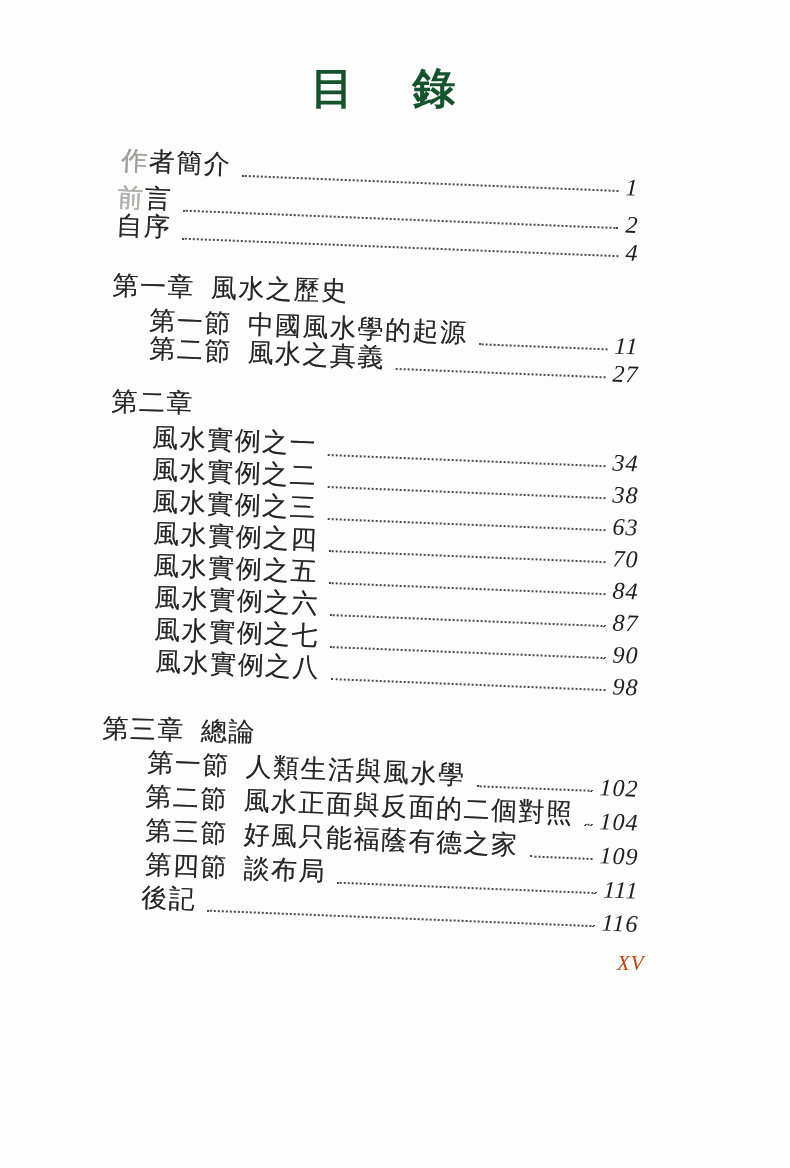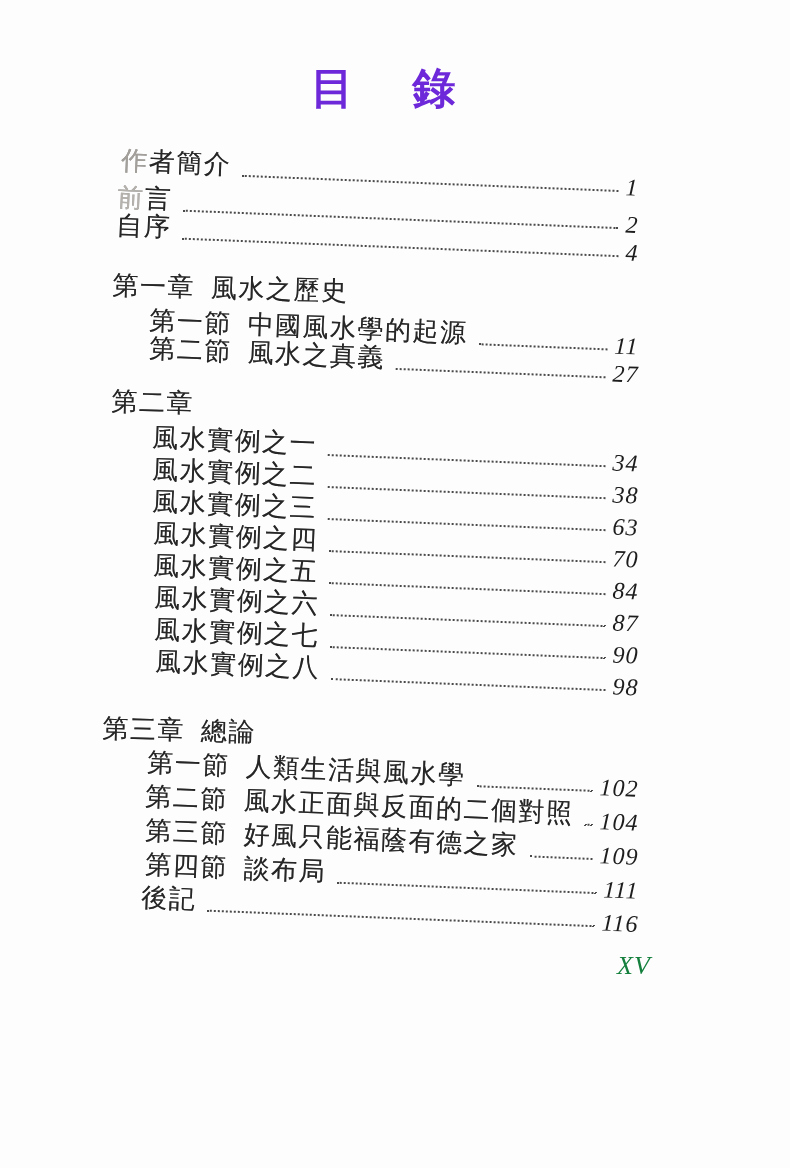--- a/index.html
+++ b/index.html
@@ -13,21 +13,21 @@
   }
   .title {
     position: absolute;
     top: 60px;
     left: 0;
     width: 100%;
     text-align: center;
     font-size: 43px;
     font-weight: bold;
     letter-spacing: 24px;
-    color: #6d28d9;
+    color: #14532d;
     white-space: pre;
   }
   .row {
     position: absolute;
     display: flex;
     align-items: flex-end;
     transform: rotate(2.3deg);
     transform-origin: left top;
   }
   .row.header {
@@ -55,23 +55,23 @@
     letter-spacing: 1px;
     color: #1d1d1d;
     transform: translateY(3px);
     white-space: pre;
   }
   .folio {
     position: absolute;
     top: 951px;
     left: 617px;
     font-style: italic;
-    font-size: 26px;
+    font-size: 21px;
     letter-spacing: 1px;
-    color: #15803d;
+    color: #c2410c;
   }
 </style>
 </head>
 <body>
 
 <div class="page">
 
   <div class="title">目 錄</div>
 
   <div class="row fade-first" style="top:143px; left:122px; width:518px;">

